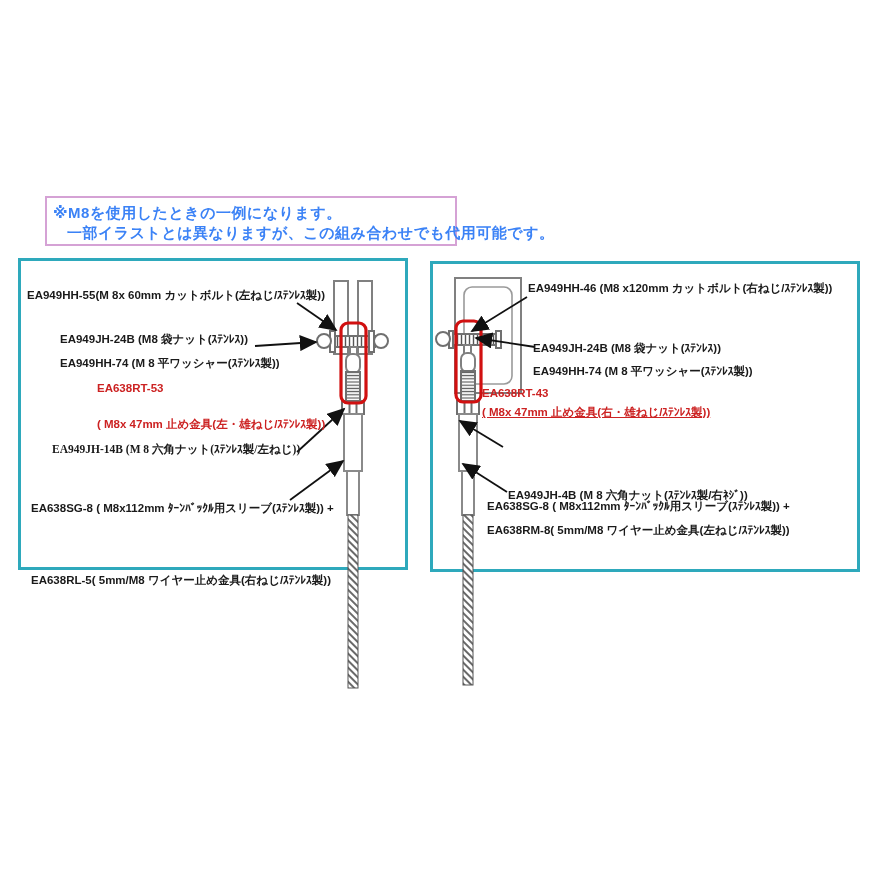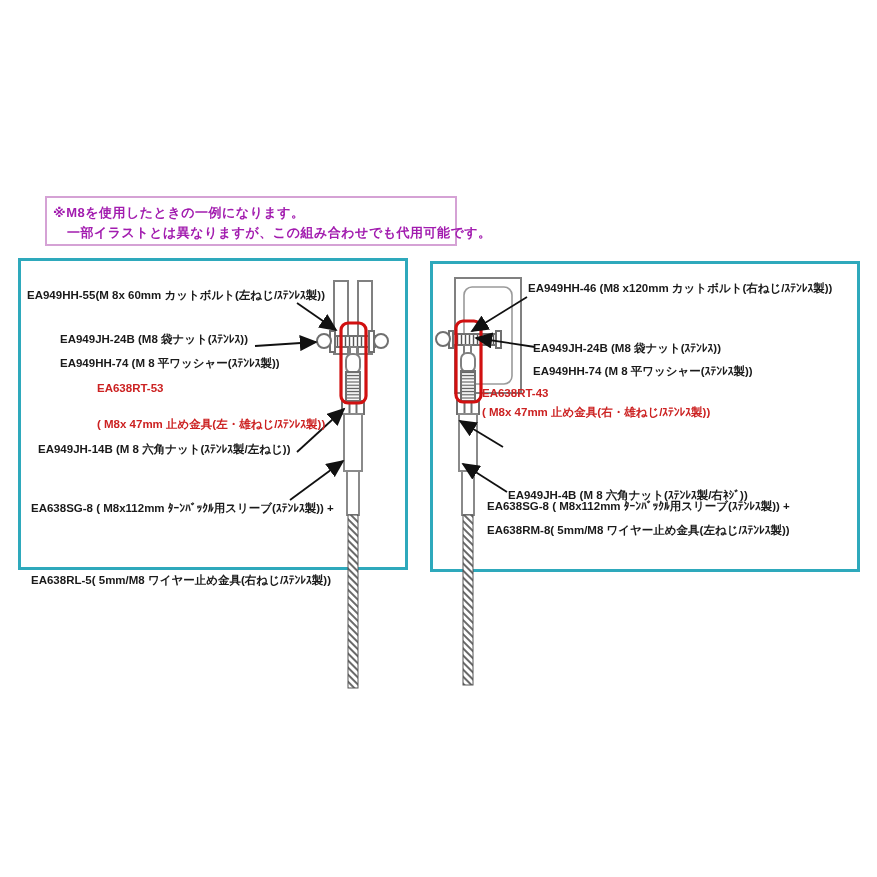--- a/index.html
+++ b/index.html
@@ -6,21 +6,21 @@
   body{
     width:877px;height:877px;position:relative;background:#ffffff;
     font-family:"Liberation Sans","DejaVu Sans",sans-serif;overflow:hidden;
   }
   .note-box{
     position:absolute;left:45px;top:196px;width:412px;height:50px;
     border:2px solid #D5A2D5;background:#fff;box-sizing:border-box;
     padding:5px 6px 0 6px;
   }
   .note-line{
-    font-size:13px;font-weight:700;color:#a21caf;line-height:20px;
+    font-size:15px;font-weight:700;color:#3b82f6;line-height:20px;
     white-space:nowrap;letter-spacing:0.5px;
   }
   .note-line.indent{margin-left:14px;}
   .panel{
     position:absolute;border:3px solid #2EA9BC;background:transparent;
     box-sizing:border-box;
   }
   .panel.left{left:18px;top:258px;width:390px;height:312px;}
   .panel.right{left:430px;top:261px;width:430px;height:311px;}
   svg.diagram{position:absolute;left:0;top:0;pointer-events:none;}
@@ -143,24 +143,24 @@
     <line x1="503" y1="447" x2="460" y2="421" marker-end="url(#arr)"></line>
     <line x1="507" y1="492" x2="463" y2="464" marker-end="url(#arr)"></line>
   </g>
 </svg>
 
 <div class="label" style="left:27px;top:288px;">EA949HH-55(M 8x 60mm カットボルト(左ねじ/ｽﾃﾝﾚｽ製))</div>
 <div class="label" style="left:60px;top:332px;">EA949JH-24B (M8 袋ナット(ｽﾃﾝﾚｽ))</div>
 <div class="label" style="left:60px;top:356px;">EA949HH-74 (M 8 平ワッシャー(ｽﾃﾝﾚｽ製))</div>
 <div class="label red" style="left:97px;top:381px;">EA638RT-53</div>
 <div class="label red" style="left:97px;top:417px;">( M8x 47mm 止め金具(左・雄ねじ/ｽﾃﾝﾚｽ製))</div>
-<div class="label" style="left:38px;top:442px;">EA949JH-14B (M 8 六角ナット(ｽﾃﾝﾚｽ製/左ねじ))</div>
+<div class="label" style="left:52px;top:442px;font-family:Liberation Serif, serif;">EA949JH-14B (M 8 六角ナット(ｽﾃﾝﾚｽ製/左ねじ))</div>
 <div class="label" style="left:31px;top:501px;">EA638SG-8 ( M8x112mm ﾀｰﾝﾊﾞｯｸﾙ用スリーブ(ｽﾃﾝﾚｽ製)) +</div>
 <div class="label" style="left:31px;top:525px;margin-top:48px;">EA638RL-5( 5mm/M8 ワイヤー止め金具(右ねじ/ｽﾃﾝﾚｽ製))</div>
 
 <div class="label" style="left:528px;top:281px;text-align:right;">EA949HH-46 (M8 x120mm カットボルト(右ねじ/ｽﾃﾝﾚｽ製))</div>
 <div class="label" style="left:533px;top:341px;">EA949JH-24B (M8 袋ナット(ｽﾃﾝﾚｽ))</div>
 <div class="label" style="left:533px;top:364px;">EA949HH-74 (M 8 平ワッシャー(ｽﾃﾝﾚｽ製))</div>
 <div class="label red" style="left:482px;top:386px;">EA638RT-43</div>
-<div class="label red" style="left:482px;top:405px;">( M8x 47mm 止め金具(右・雄ねじ/ｽﾃﾝﾚｽ製))</div>
+<div class="label red" style="left:482px;top:405px;text-decoration:underline;">( M8x 47mm 止め金具(右・雄ねじ/ｽﾃﾝﾚｽ製))</div>
 <div class="label" style="left:508px;top:444px;margin-top:44px;">EA949JH-4B (M 8 六角ナット(ｽﾃﾝﾚｽ製/右ﾈｼﾞ))</div>
 <div class="label" style="left:487px;top:499px;">EA638SG-8 ( M8x112mm ﾀｰﾝﾊﾞｯｸﾙ用スリーブ(ｽﾃﾝﾚｽ製)) +</div>
 <div class="label" style="left:487px;top:523px;">EA638RM-8( 5mm/M8 ワイヤー止め金具(左ねじ/ｽﾃﾝﾚｽ製))</div>
 
 </body></html>

